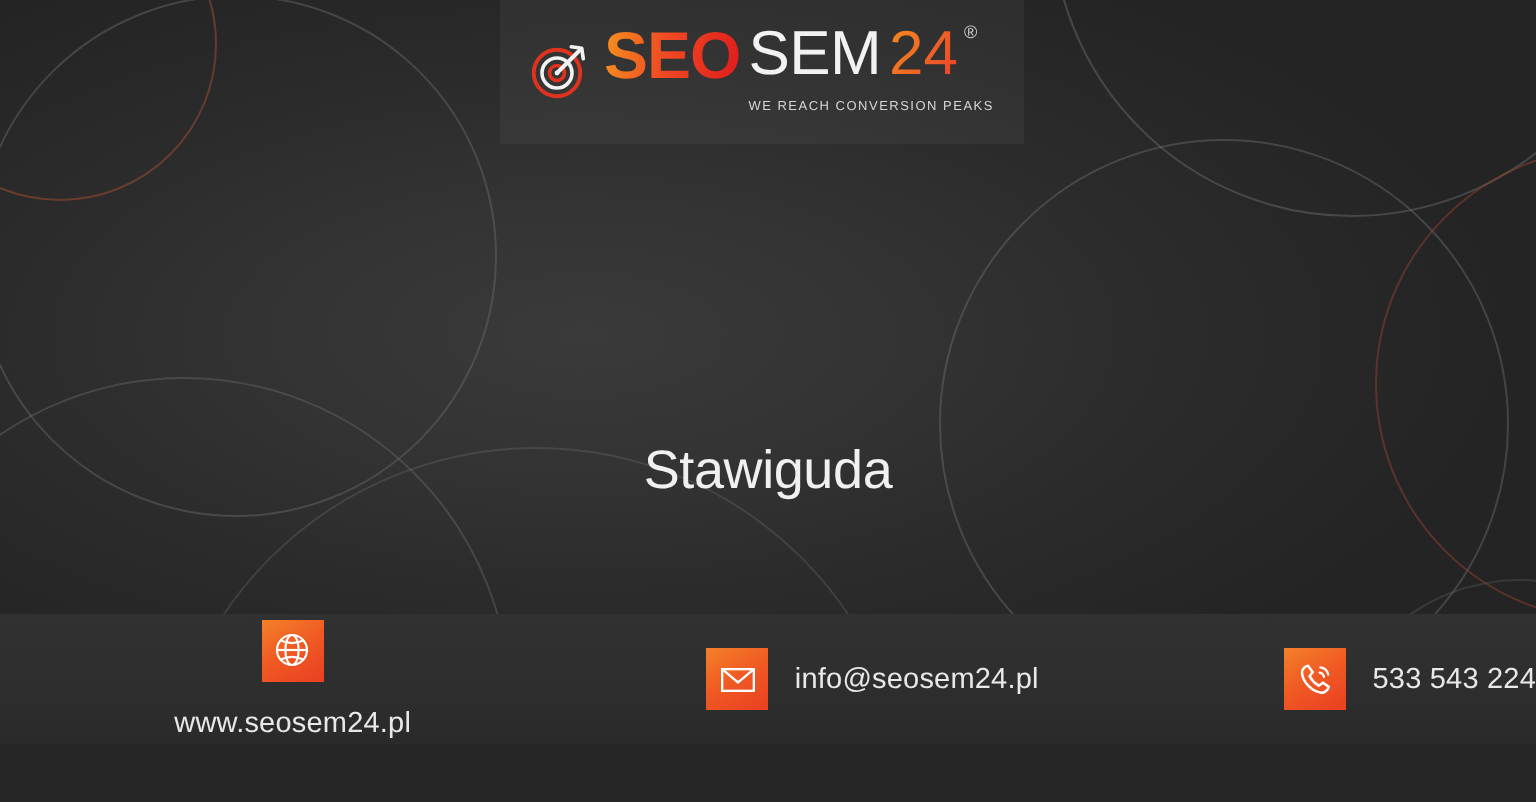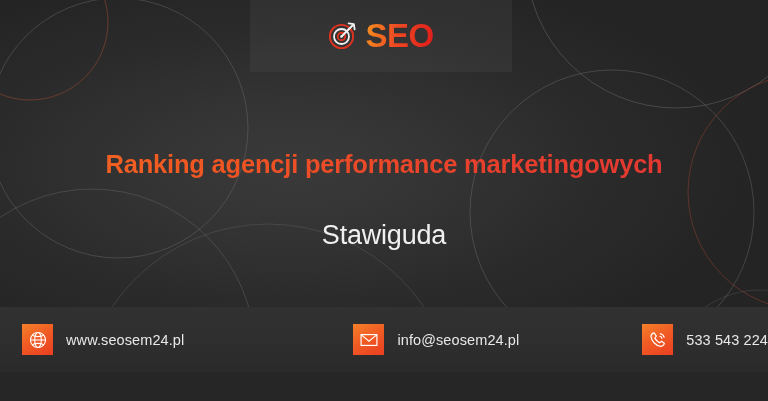--- a/index.html
+++ b/index.html
@@ -133,21 +133,21 @@
     display:flex;
     align-items:center;
   }
   .fitem {
     display:flex;
     align-items:center;
     gap:13px;
     flex:1;
     justify-content:flex-end;
   }
-  .fitem.first { justify-content:flex-start; padding-left:22px; }
+  .fitem.first { justify-content:center; padding-left:22px;flex-direction:column; }
   .ficon {
     width:31px;
     height:31px;
     flex:none;
     background:linear-gradient(150deg,#f4812a 0%,#f05a23 48%,#ea3f22 100%);
     display:flex;
     align-items:center;
     justify-content:center;
   }
   .ficon svg { display:block; }
@@ -179,25 +179,32 @@
       <svg class="logo-mark" viewBox="0 0 40 40">
         <circle cx="18" cy="22" r="15.5" fill="none" stroke="#e0331f" stroke-width="2.6"></circle>
         <circle cx="18" cy="22" r="10" fill="none" stroke="#f2f2f2" stroke-width="2.4"></circle>
         <circle cx="18" cy="22" r="5" fill="none" stroke="#e0331f" stroke-width="2.4"></circle>
         <circle cx="18" cy="22" r="1.6" fill="#f2f2f2"></circle>
         <path d="M18 22 L33 7" stroke="#f2f2f2" stroke-width="2.6" stroke-linecap="round"></path>
         <path d="M27.5 4.5 L34.5 5.5 L35.5 12.5" fill="none" stroke="#f2f2f2" stroke-width="2.4" stroke-linejoin="round" stroke-linecap="round"></path>
       </svg>
       <div class="logo-words">
         <span class="w-seo">SEO</span>
+        <span class="sem-block">
+          <span class="sem-row">
+            <span class="w-sem">SEM</span>
+            <span class="w-24">24</span>
+            <span class="w-reg">®</span>
+          </span>
+          <span class="w-tag">WE REACH CONVERSION PEAKS</span>
+        </span>
       </div>
     </div>
   </div>
 
-  <div class="headline">Ranking agencji performance marketingowych</div>
   <div class="subline">Stawiguda</div>
 
   <div class="footer">
 
     <div class="fitem first">
       <span class="ficon">
         <svg width="20" height="20" viewBox="0 0 24 24" fill="none" stroke="#ffffff" stroke-width="1.3">
           <circle cx="12" cy="12" r="9"></circle>
           <ellipse cx="12" cy="12" rx="4" ry="9"></ellipse>
           <line x1="3" y1="12" x2="21" y2="12"></line>

